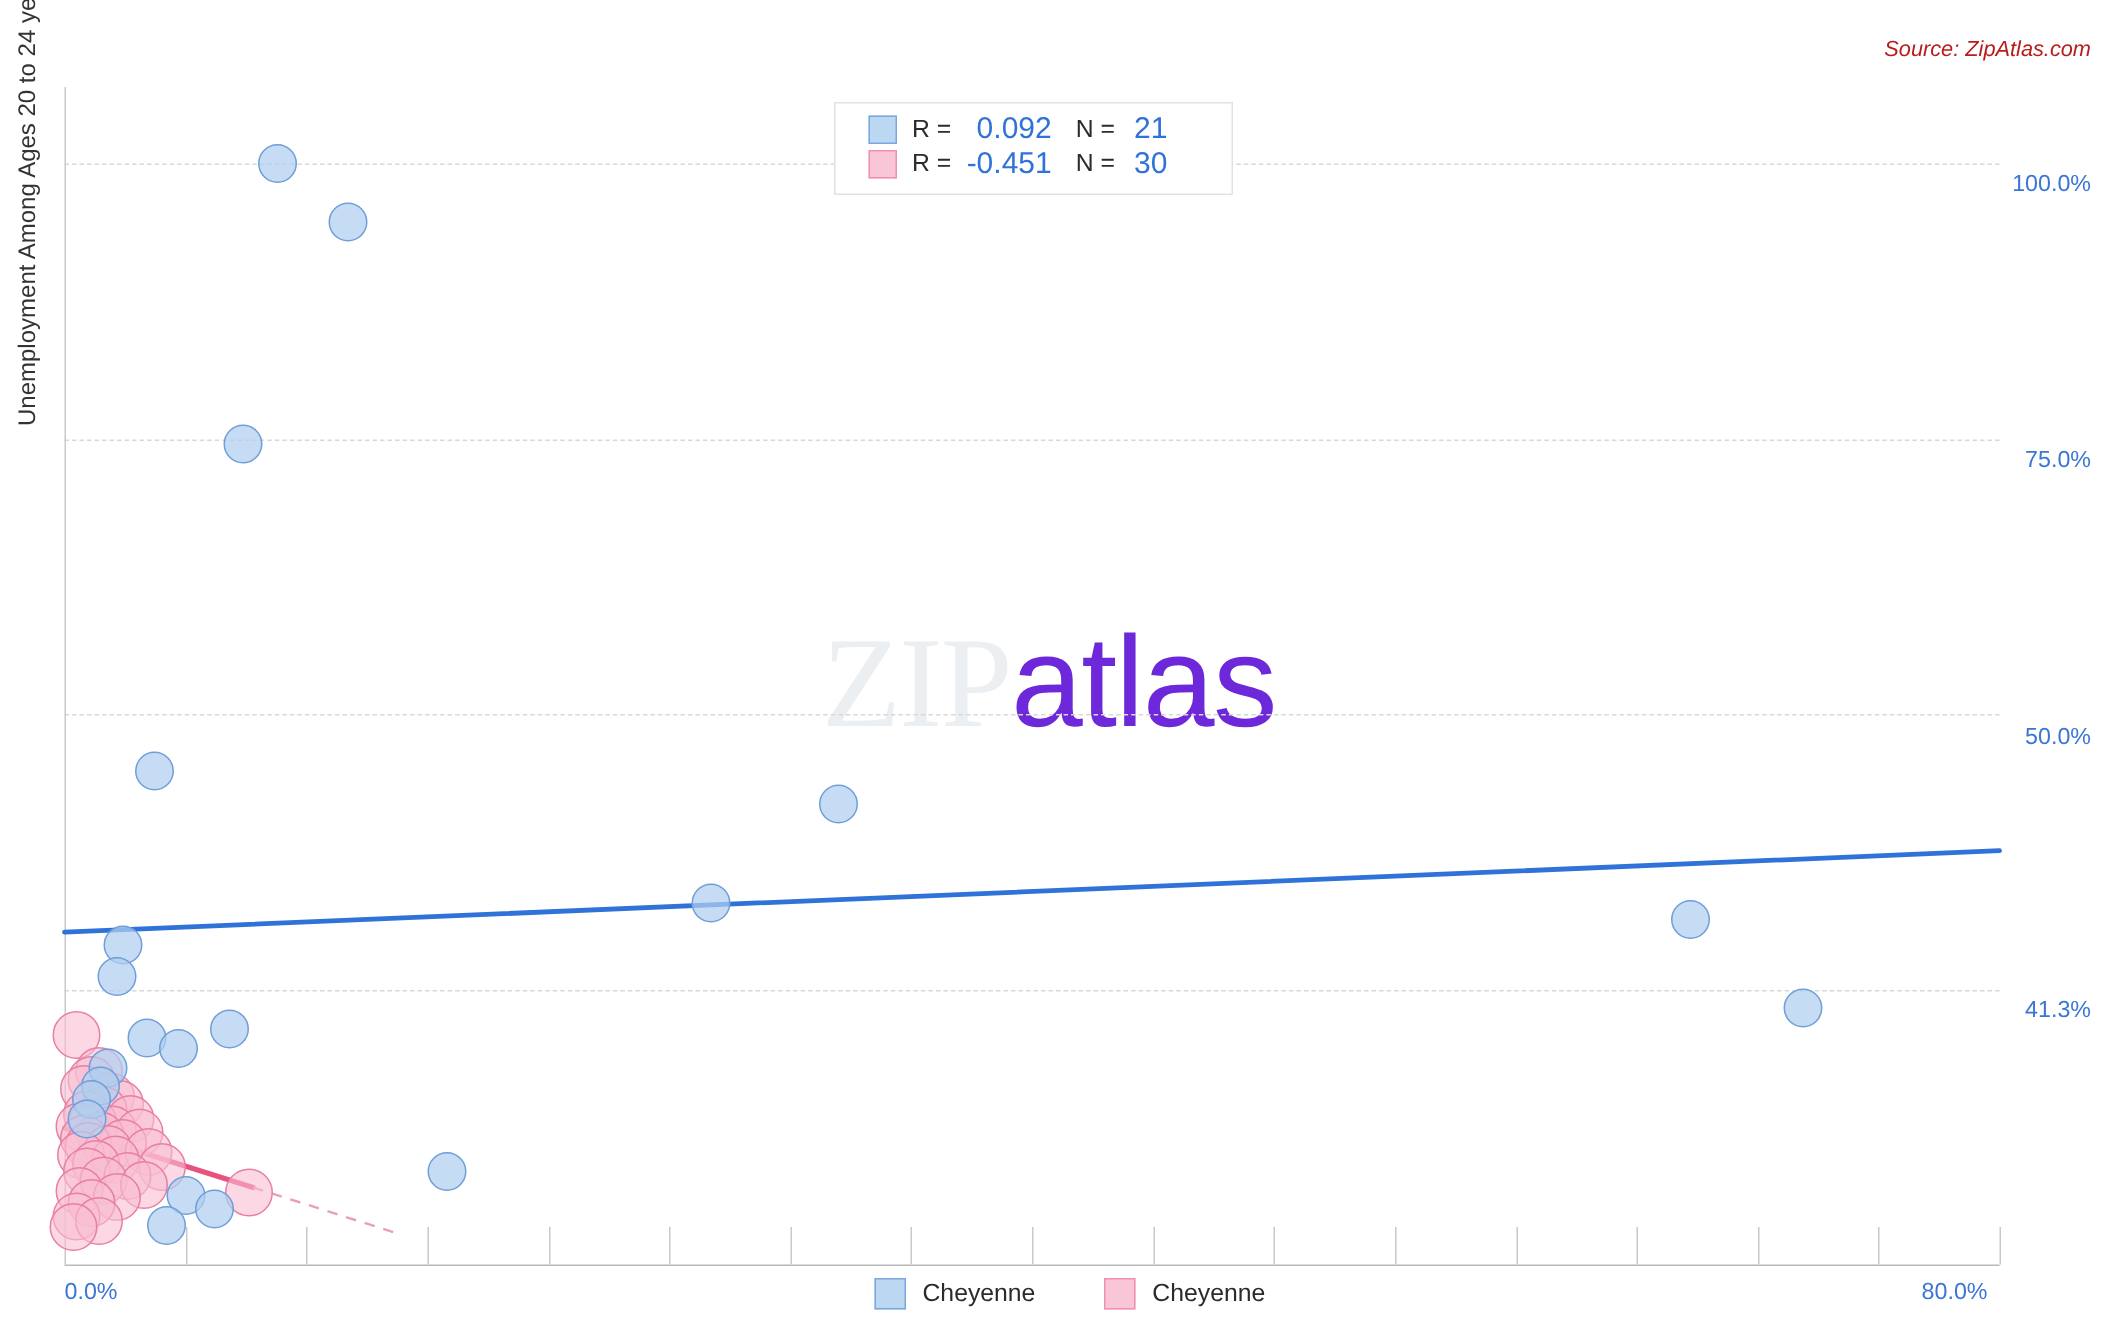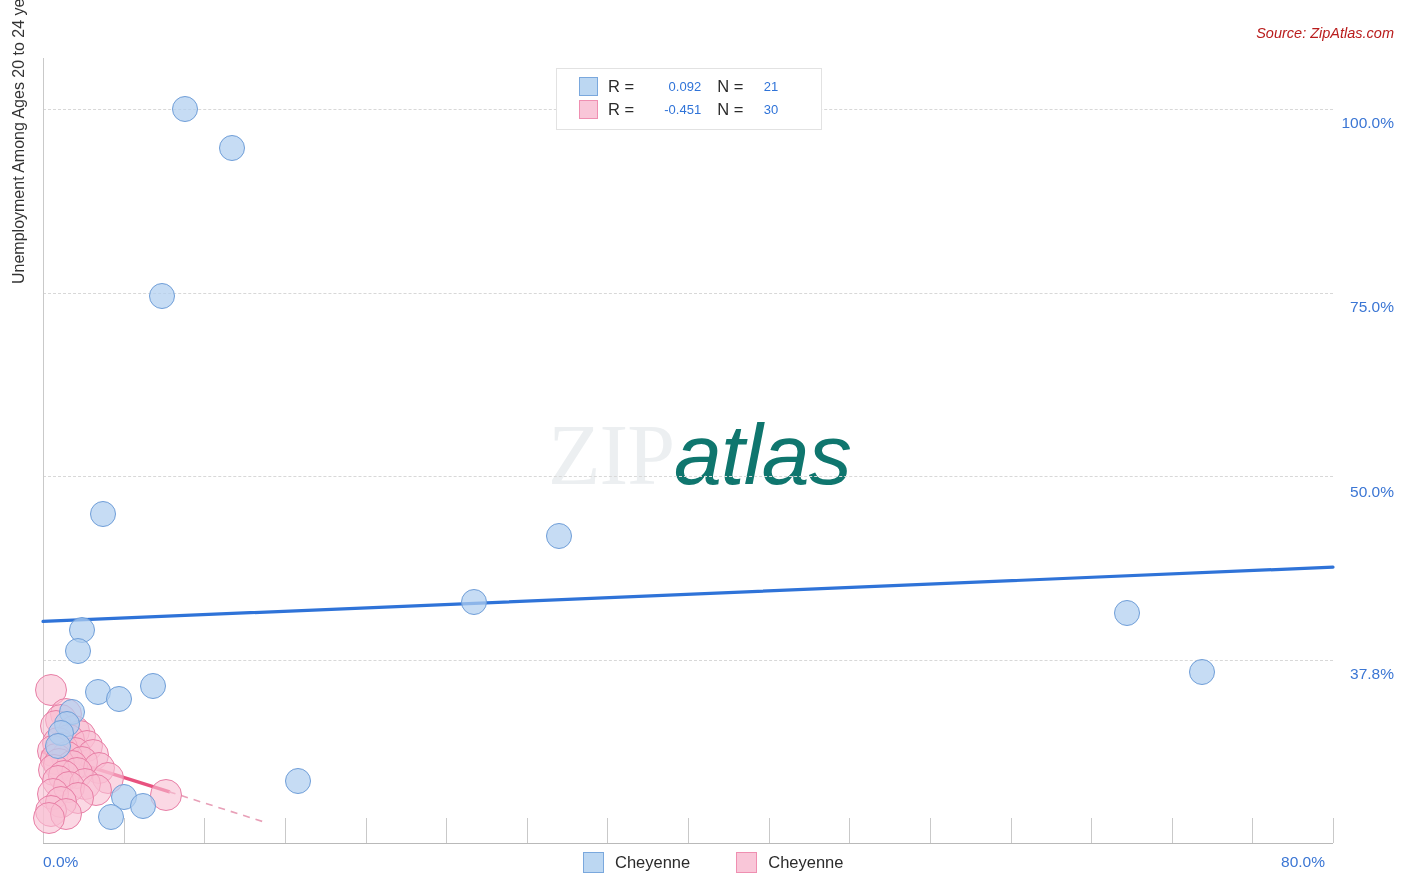--- a/index.html
+++ b/index.html
@@ -102,22 +102,21 @@
     letter-spacing: -1px;
     user-select: none;
     white-space: nowrap;
   }
   .watermark .wm-zip {
     font-family: "Liberation Serif", serif;
     color: #eceff1;
   }
   .watermark .wm-atlas {
     font-family: "Liberation Sans", sans-serif;
-    color: #0f766e;
-    font-style: italic;
+    color: #6d28d9;
   }
   .dot {
     position: absolute;
     border-radius: 50%;
     box-sizing: border-box;
   }
   .dot.blue {
     background: rgba(176, 206, 240, 0.72);
     border: 1.4px solid #6f9ed8;
   }
@@ -152,21 +151,21 @@
     margin-right: 10px;
   }
   .swatch.blue { background: #bcd7f2; border: 1px solid #7aa8dd; }
   .swatch.pink { background: #f9c6d8; border: 1px solid #ef8fb1; }
   .lbl-k {
     font-size: 16.5px;
     color: #2b2b2b;
     margin-right: 5px;
   }
   .lbl-v {
-    font-size: 13px;
+    font-size: 20px;
     color: #2f73d8;
     margin-right: 16px;
   }
   .lbl-v.w1 { min-width: 62px; text-align: right; }
   .lbl-v.w2 { min-width: 30px; text-align: right; }
   .legend-bottom {
     position: absolute;
     left: 583px;
     top: 852px;
     display: flex;
@@ -225,21 +224,21 @@
       <div class="tick" style="left: 768.625px;"></div>
       <div class="tick" style="left: 849.25px;"></div>
       <div class="tick" style="left: 929.875px;"></div>
       <div class="tick" style="left: 1010.5px;"></div>
       <div class="tick" style="left: 1091.12px;"></div>
       <div class="tick" style="left: 1171.75px;"></div>
       <div class="tick" style="left: 1252.38px;"></div>
       <div class="tick" style="left: 1333px;"></div>
     </div>
   <div id="ytick-labels">
-      <div class="ytick-label" style="top: 664.589px;">37.8%</div>
+      <div class="ytick-label" style="top: 664.589px;">41.3%</div>
       <div class="ytick-label" style="top: 483px;">50.0%</div>
       <div class="ytick-label" style="top: 297.766px;">75.0%</div>
       <div class="ytick-label" style="top: 114.355px;">100.0%</div>
     </div>
 
   <div class="xtick-label" style="left:43px;">0.0%</div>
   <div class="xtick-label" style="left:1325px;transform:translateX(-100%);">80.0%</div>
 
   <svg class="lines">
     <line id="trend-blue" stroke="#2f73d8" stroke-width="3.2" stroke-linecap="round" x1="43" y1="621.4392523364486" x2="1333" y2="567.1495327102804"></line>

